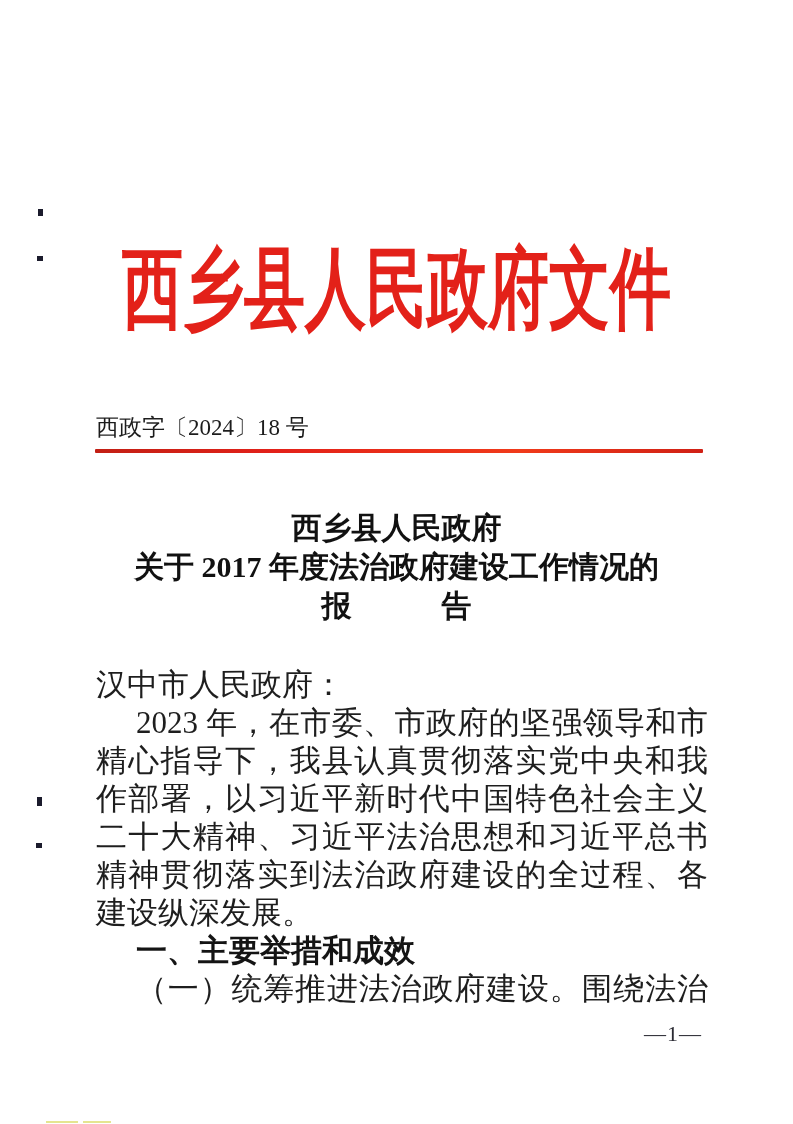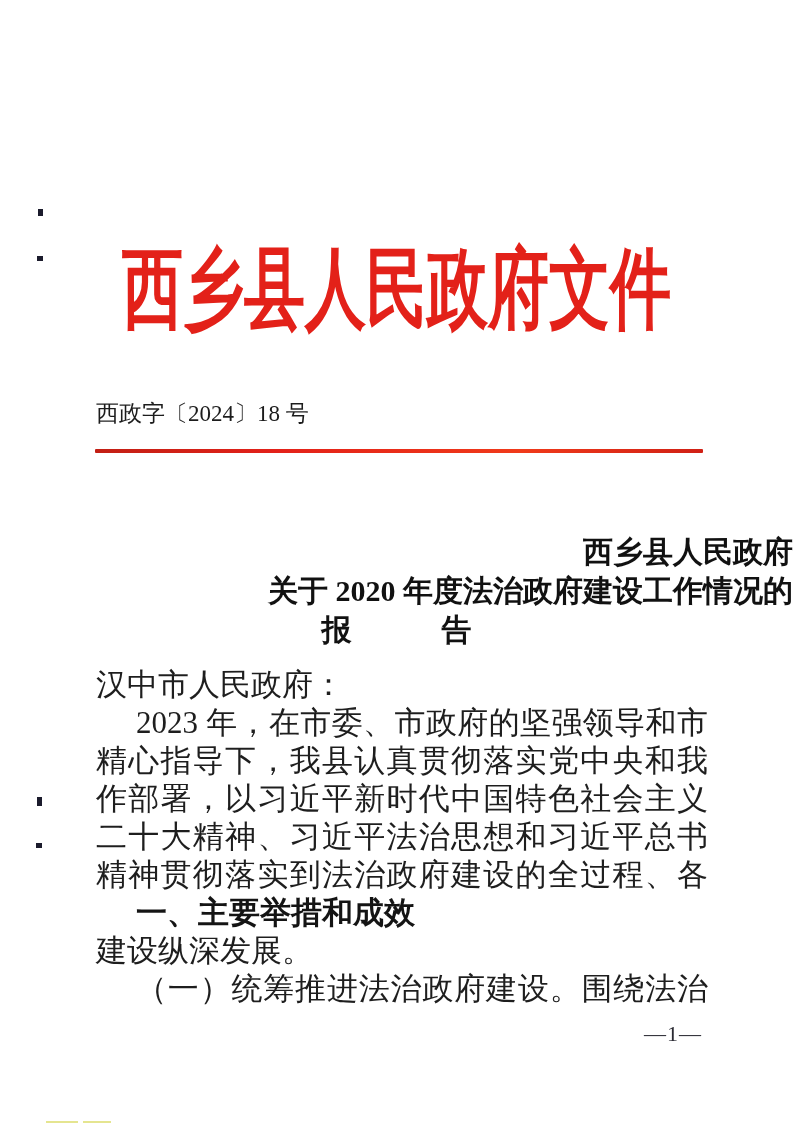--- a/index.html
+++ b/index.html
@@ -27,21 +27,21 @@
     letter-spacing: 0px;
     color: var(--accent-red, #e32119);
     transform: scaleY(1.45);
     transform-origin: top center;
     white-space: nowrap;
   }
 
   
   .docnum-row {
     position: absolute;
-    top: 401px;
+    top: 415px;
     left: 96px;
     width: 612px;
     display: flex;
     justify-content: space-between;
     align-items: baseline;
     font-size: 23px;
     line-height: 26px;
     gap: 44px;
   }
   .docnum-row .issuer { letter-spacing: 1px; }
@@ -53,24 +53,24 @@
     left: 95px;
     width: 608px;
     height: 4px;
     background: linear-gradient(90deg, #c21f14, var(--accent-red, #e32119) 30%, #f03a1a 70%, #d02015);
     border-radius: 1px;
   }
 
   
   .doc-title {
     position: absolute;
-    top: 532px;
+    top: 508px;
     left: 0;
     width: 100%;
-    text-align: right;
+    text-align: center;
     font-size: 30px;
     line-height: 39px;
     font-weight: 700;
     color: #111;
   }
   .doc-title .t3 { display: flex; justify-content: center; align-items: baseline; }
   .doc-title .t3 .gap { display: inline-block; width: 90px; }
 
   
   .body-text {
@@ -132,35 +132,35 @@
   <div class="masthead">西乡县人民政府文件</div>
 
   <div class="docnum-row">
     <span class="docnum">西政字〔2024〕18 号</span>
   </div>
 
   <div class="red-rule"></div>
 
   <div class="doc-title">
     <div class="t1">西乡县人民政府</div>
-    <div class="t2">关于 2020 年度法治政府建设工作情况的</div>
+    <div class="t2">关于 2017 年度法治政府建设工作情况的</div>
     <div class="t3">
       <span>报</span>
       <span class="gap"></span>
       <span>告</span>
     </div>
   </div>
 
   <div class="body-text">
     <div class="line">汉中市人民政府：</div>
     <div class="line fill indent">2023 年，在市委、市政府的坚强领导和市委依法治市办的</div>
     <div class="line fill">精心指导下，我县认真贯彻落实党中央和我省、我市法治建设工</div>
     <div class="line fill">作部署，以习近平新时代中国特色社会主义思想为指导，把党的</div>
     <div class="line fill">二十大精神、习近平法治思想和习近平总书记来陕来汉重要讲话</div>
     <div class="line fill">精神贯彻落实到法治政府建设的全过程、各方面，推进法治政府</div>
+    <div class="line">建设纵深发展。</div>
     <div class="line heading-line indent">一、主要举措和成效</div>
-    <div class="line">建设纵深发展。</div>
     <div class="line fill indent">（一）统筹推进法治政府建设。围绕法治政府建设“六大工</div>
   </div>
 
   <div class="page-number">—1—</div>
 
 </div>
 
 </body></html>

